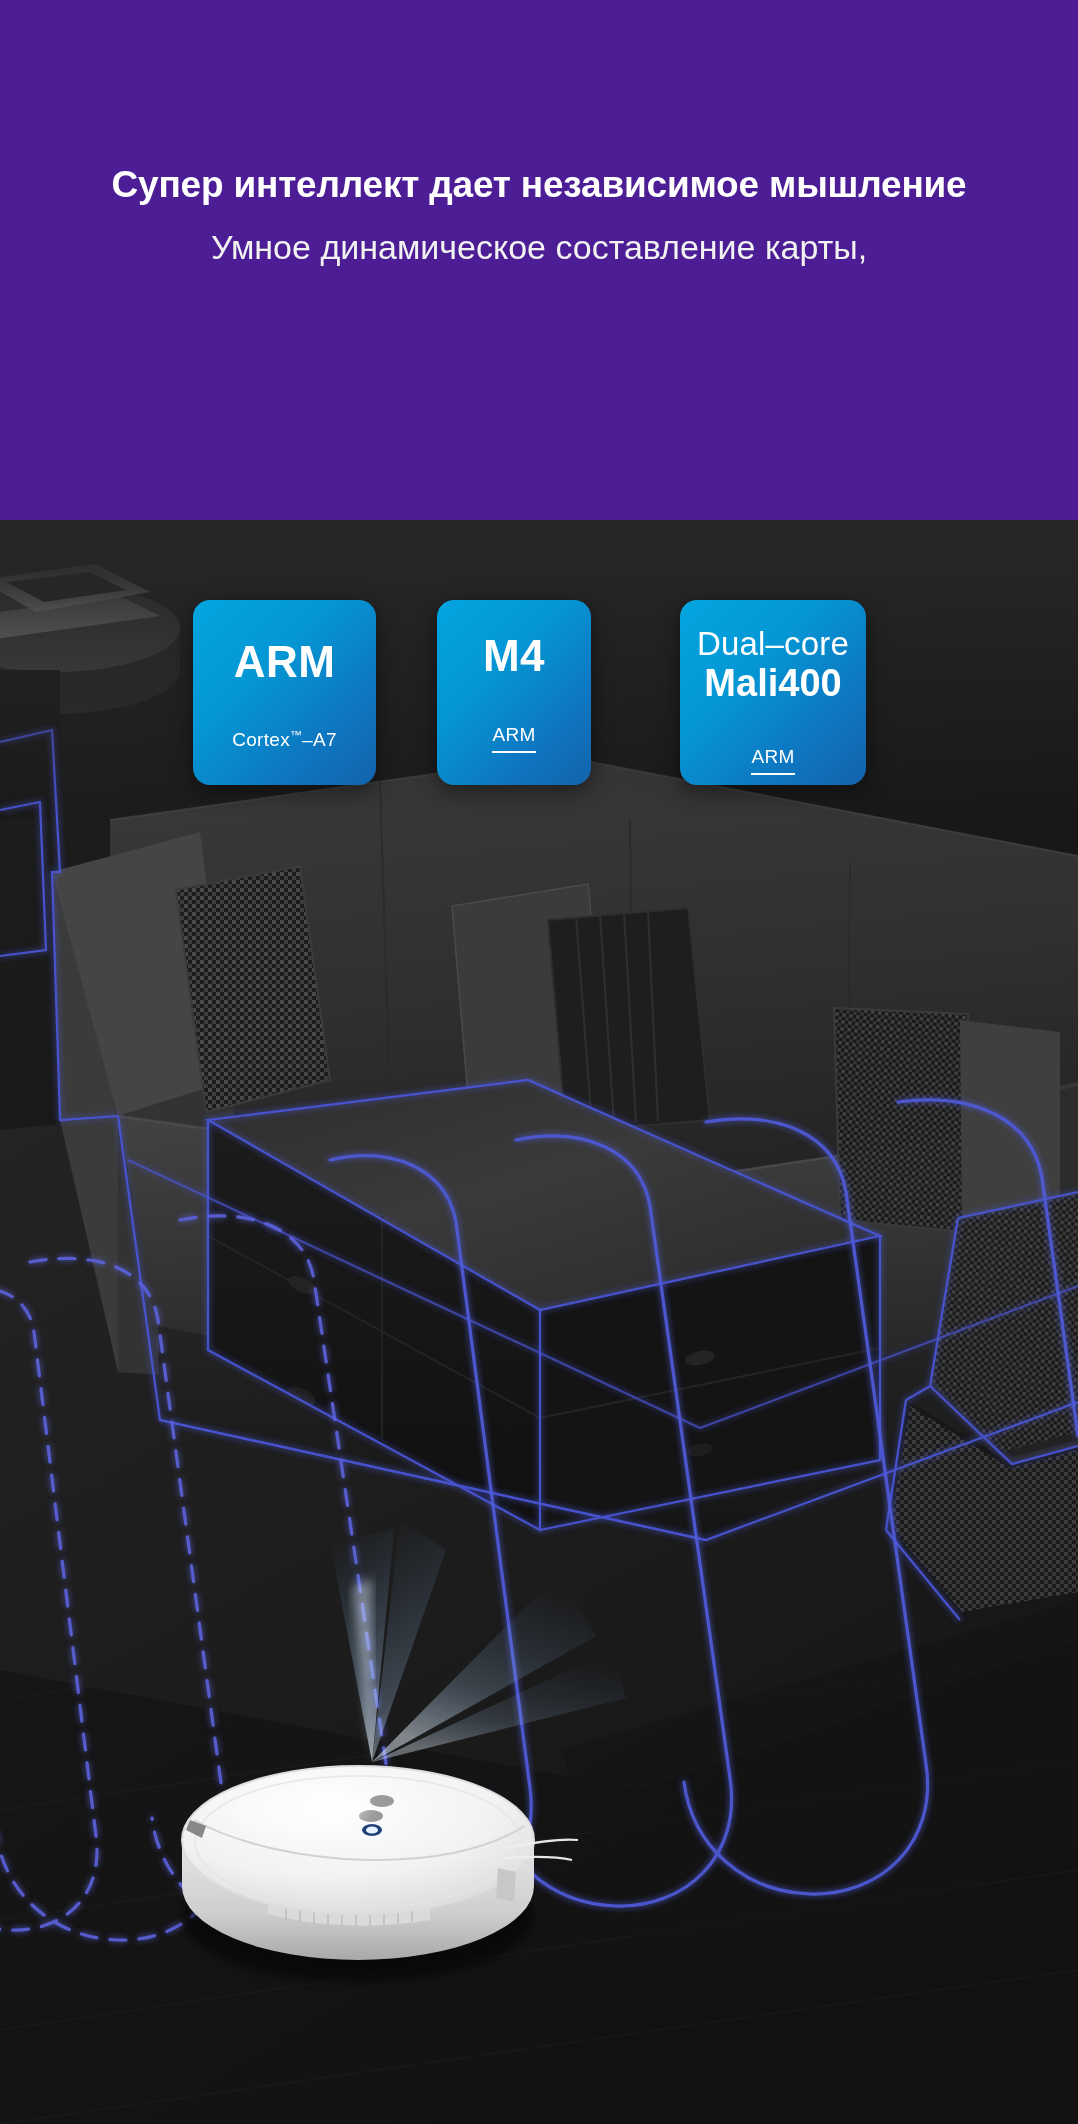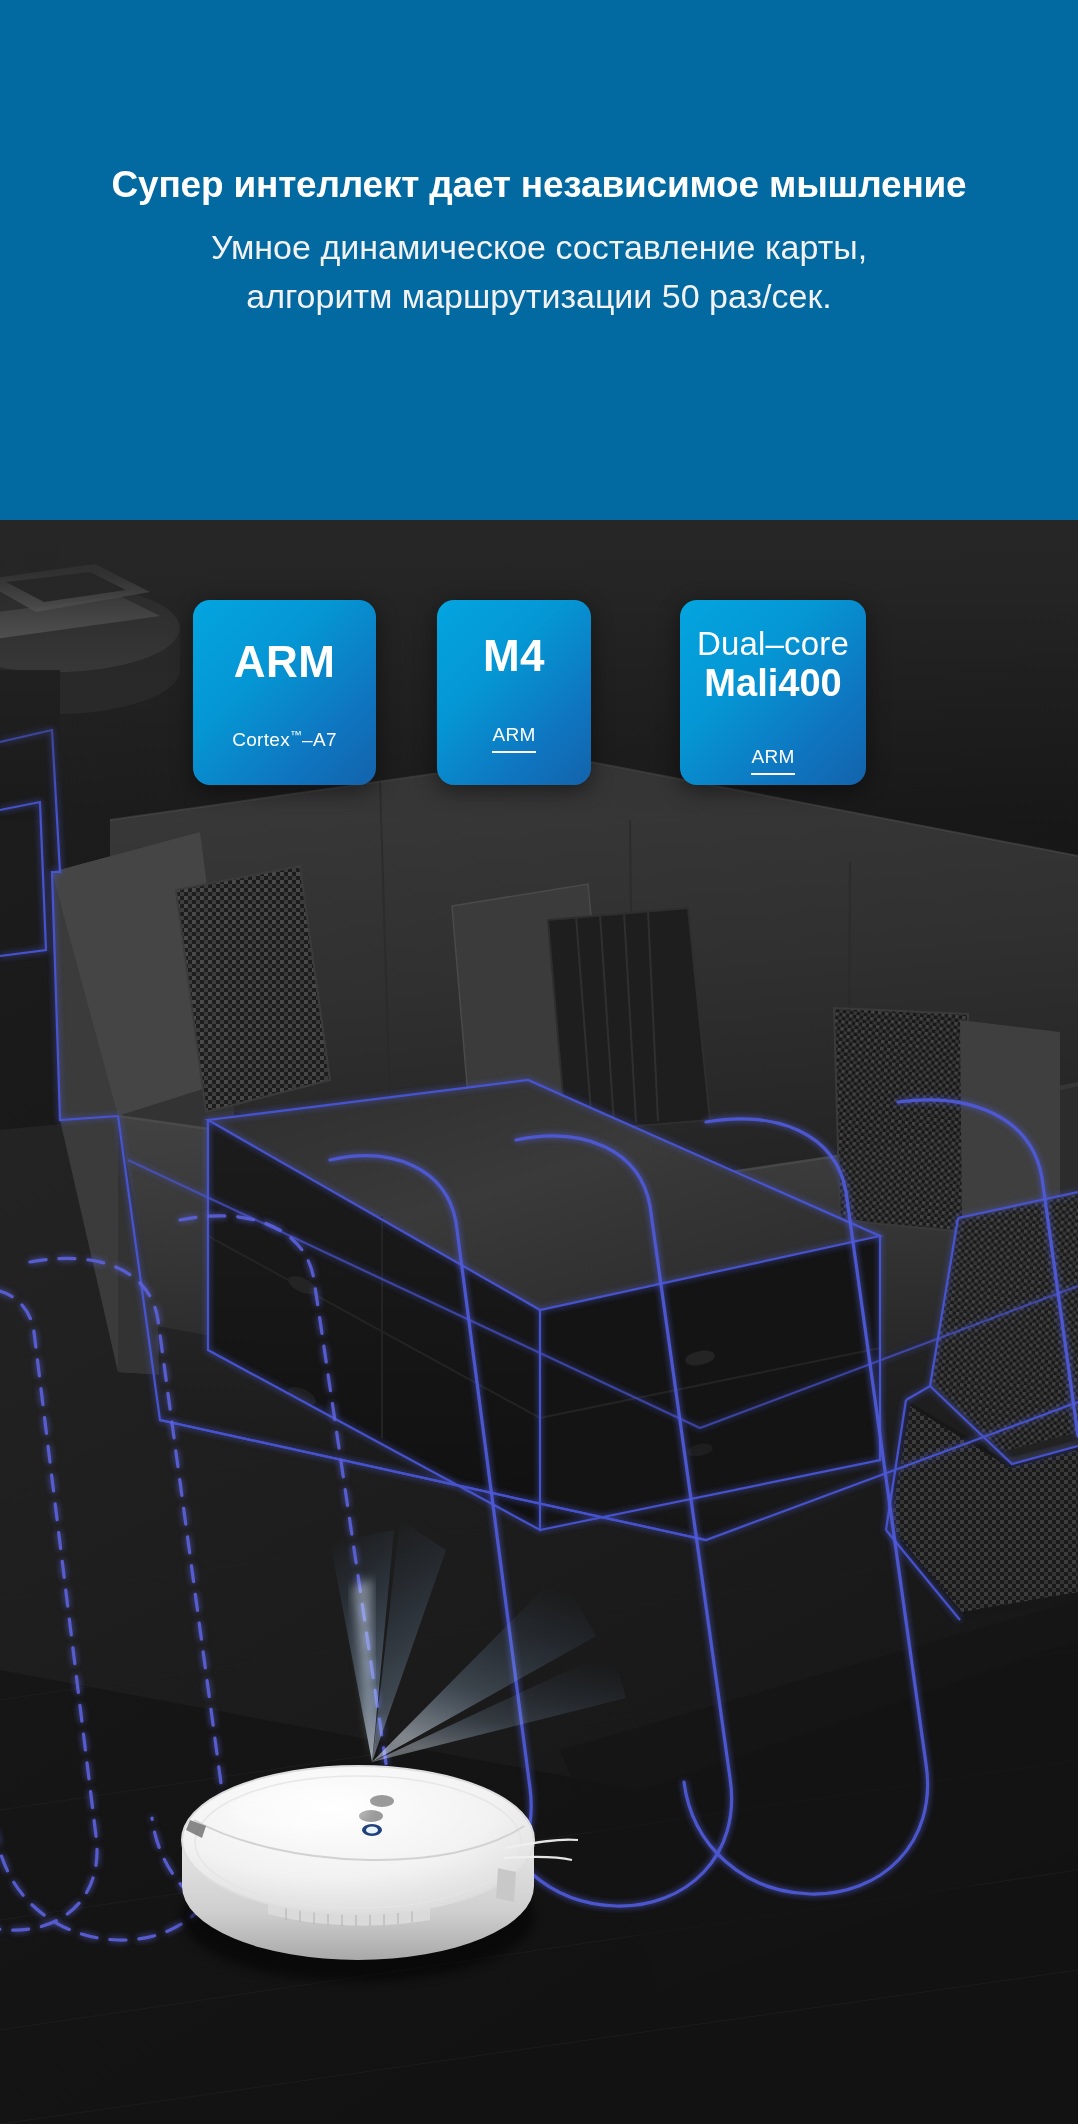--- a/index.html
+++ b/index.html
@@ -5,21 +5,21 @@
   * { box-sizing: border-box; margin: 0; padding: 0; }
   html, body {
     width: 1078px; height: 2124px;
     background: #262626;
     font-family: "Liberation Sans", sans-serif;
     overflow: hidden;
   }
   .page {
     position: relative;
     width: 1078px; height: 2124px;
-    background: #0369a1;
+    background: #4c1d95;
     overflow: hidden;
   }
 
   
   .text-block {
     position: absolute;
     top: 0; left: 0;
     width: 1078px;
     z-index: 40;
     text-align: center;
@@ -404,21 +404,20 @@
       <ellipse cx="300" cy="1290" rx="70" ry="22" fill="#ffffff" opacity="0.28" filter="url(#softBlur)"></ellipse>
     </svg>
 
     <div class="scene-fade"></div>
   </div>
 
   <div class="text-block">
     <div class="headline">Супер интеллект дает независимое мышление</div>
     <div class="subhead">
       <div>Умное динамическое составление карты,</div>
-      <div>алгоритм маршрутизации 50 раз/сек.</div>
     </div>
   </div>
 
   <div class="chips">
 
     <div class="chip chip-1">
       <div class="chip-main">ARM</div>
       <div class="chip-sub"><span>Cortex</span><span class="tm">™</span><span>–A7</span></div>
     </div>
 

